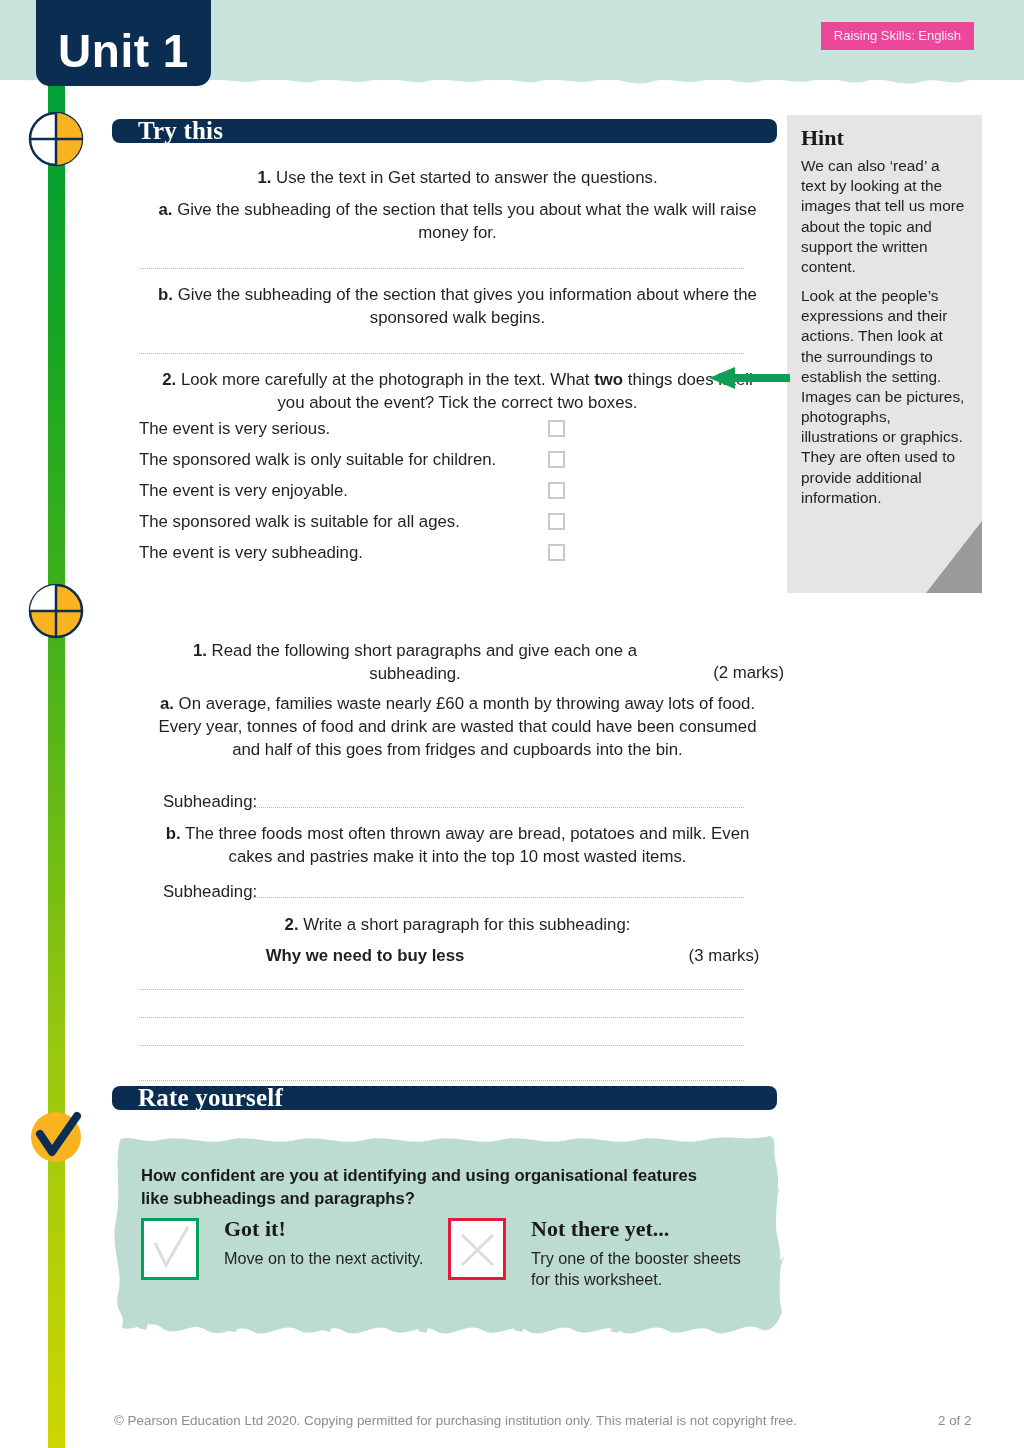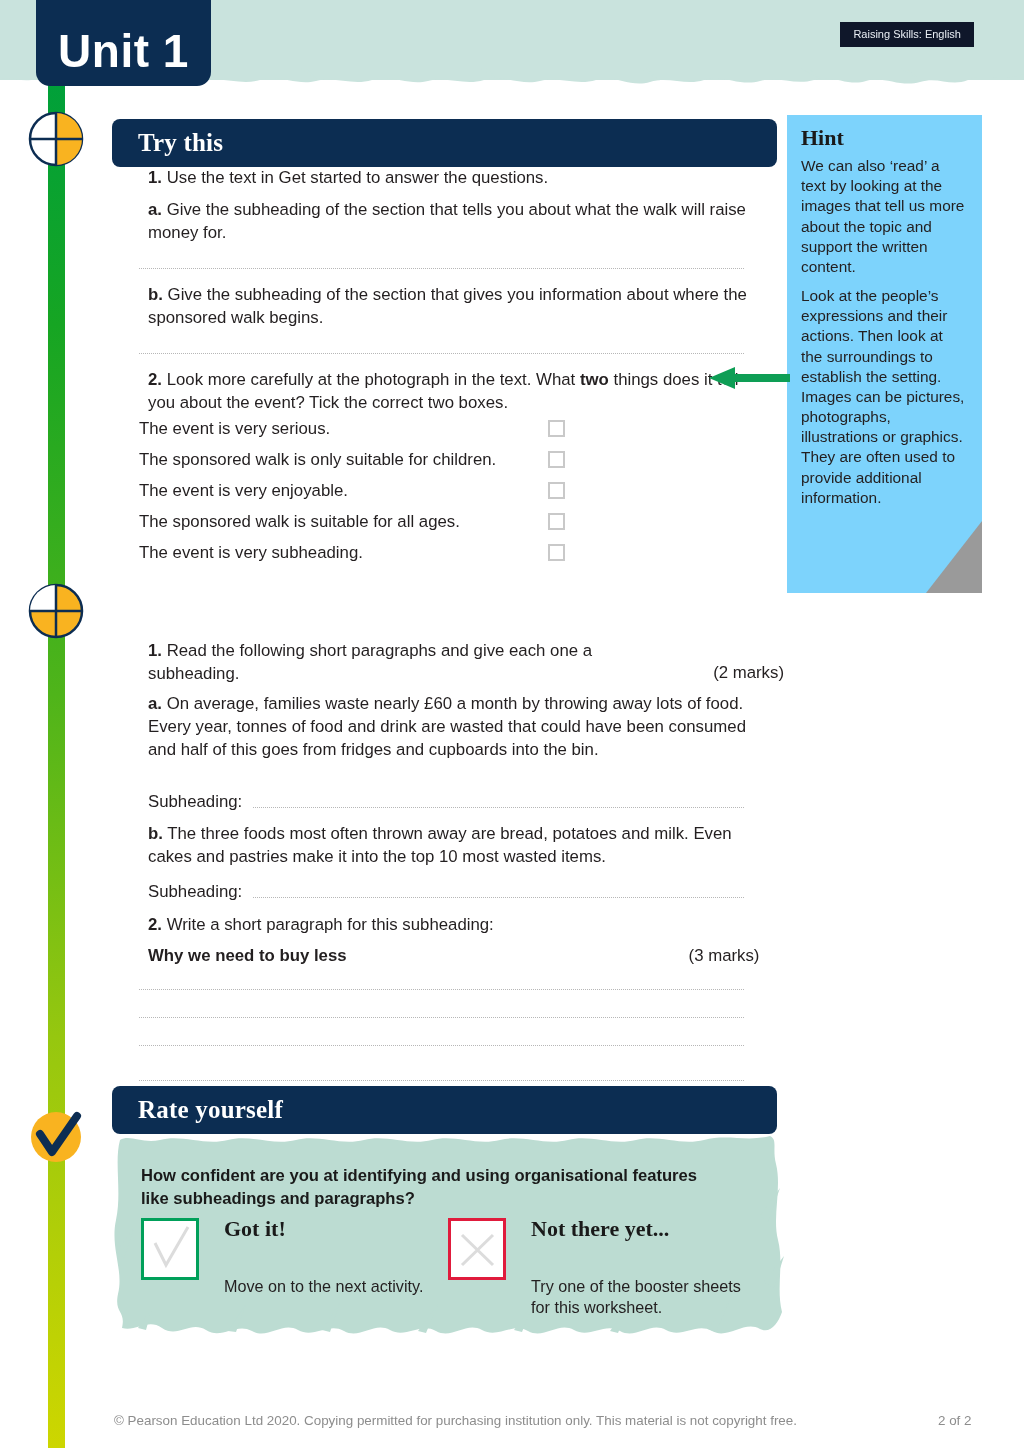--- a/index.html
+++ b/index.html
@@ -45,23 +45,23 @@
   .unit-tab span {
     color: #ffffff;
     font-size: 46px;
     font-weight: bold;
     letter-spacing: 0.5px;
     line-height: 1;
   }
   .brand-badge {
     position: absolute;
     right: 50px; top: 22px;
-    background: #0f172a;
+    background: #ec4899;
     color: #e9eef4;
-    font-size: 11px;
+    font-size: 13px;
     padding: 6px 13px 7px 13px;
     z-index: 6;
     white-space: nowrap;
   }
 
   
   .spine {
     position: absolute;
     left: 48px; top: 78px;
     width: 17px;
@@ -84,46 +84,47 @@
   .content {
     position: absolute;
     left: 0; top: 0;
     width: 1024px; height: 1448px;
   }
 
   .section-bar {
     position: absolute;
     left: 112px;
     width: 665px;
-    height: 48px;
+    height: 24px;
     background: #0c2d52;
     border-radius: 8px;
     display: flex;
     align-items: center;
     padding-left: 26px;
     z-index: 5;
   }
   .section-bar span {
     color: #ffffff;
     font-family: "Liberation Serif", serif;
     font-weight: bold;
     font-size: 25px;
     letter-spacing: 0.2px;
   }
   #bar-try     { top: 119px; }
   #bar-aim     { top: 591px; }
   #bar-rate    { top: 1086px; }
 
   .body-text {
     position: absolute;
-    left: 148px;
+    left: 155px;
     width: 605px;
     font-size: 16.8px;
     line-height: 1.37;
     color: #231f20;
+    text-align: center;
   }
   .body-text b { font-weight: bold; }
 
   .dotline {
     position: absolute;
     left: 139px;
     width: 605px;
     border-bottom: 1.6px dotted #b7b7b7;
     height: 0;
   }
@@ -144,21 +145,21 @@
     width: 17px; height: 17px;
     border: 2px solid #c9c9c9;
     background: #ffffff;
   }
 
   
   .hint-box {
     position: absolute;
     left: 787px; top: 115px;
     width: 195px; height: 478px;
-    background: #7dd3fc;
+    background: #e5e5e5;
     z-index: 3;
   }
   .hint-inner {
     position: relative;
     padding: 12px 14px 0 14px;
   }
   .hint-title {
     font-family: "Liberation Serif", serif;
     font-weight: bold;
     font-size: 22px;
@@ -224,21 +225,20 @@
     white-space: nowrap;
     color: #1a1a1a;
   }
   .rate-sub {
     position: absolute;
     left: 83px; top: 30px;
     width: 215px;
     font-size: 16.2px;
     line-height: 1.32;
     color: #231f20;
-    margin-top: 28px;
   }
 
   
   .footer-copy {
     position: absolute;
     left: 114px; top: 1413px;
     font-size: 13.4px;
     color: #8d8d8d;
   }
   .footer-page {

